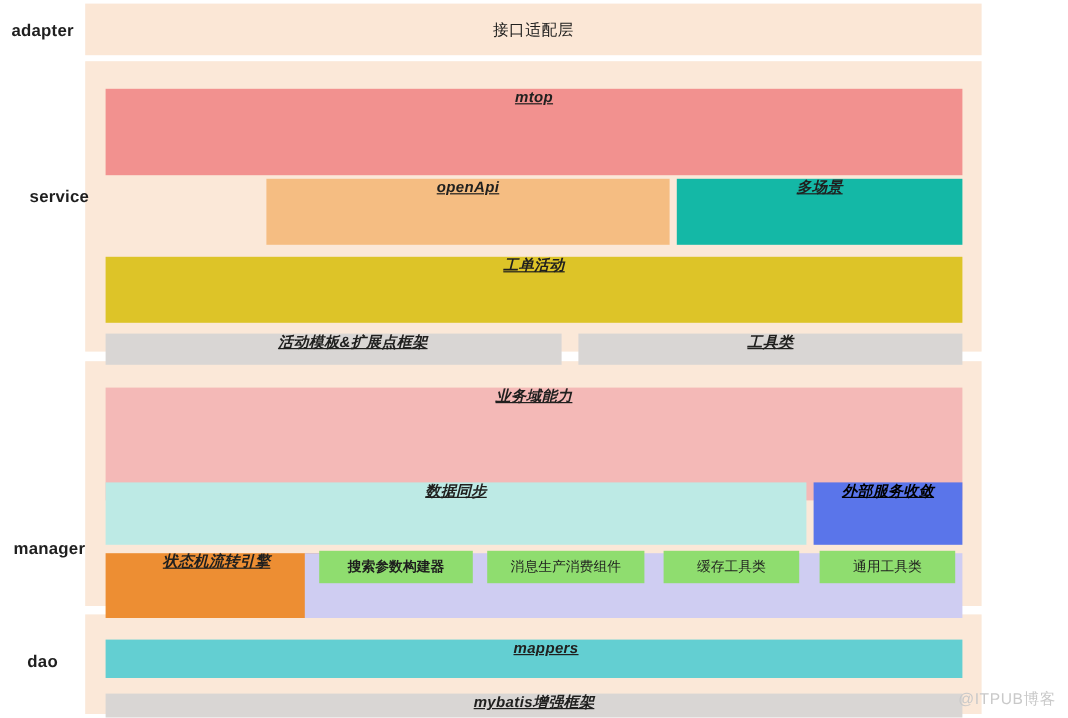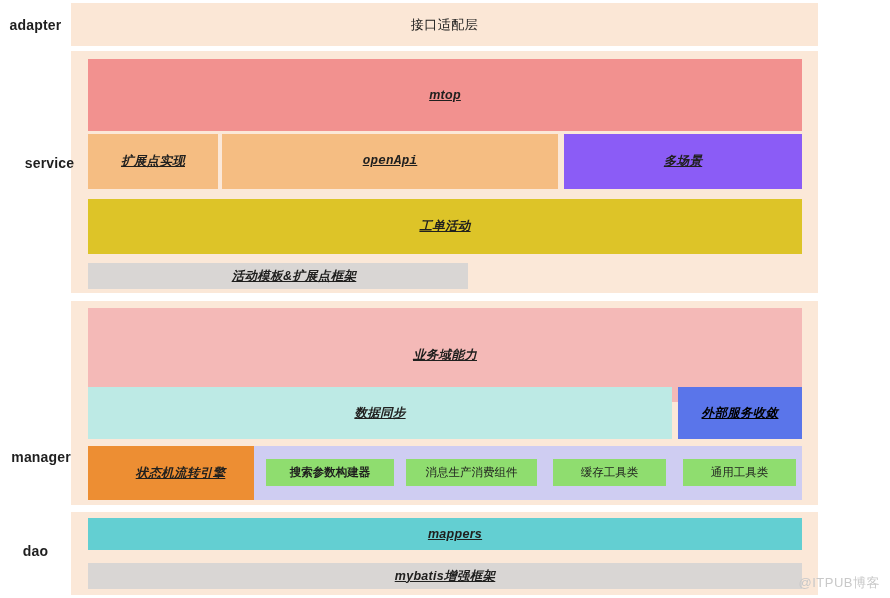--- a/index.html
+++ b/index.html
@@ -45,23 +45,23 @@
   .band.adapter  { top: 3px;   height: 43px;  background:#fbe7d6; }
   .band.service  { top: 51px;  height: 242px; }
   .band.manager  { top: 301px; height: 204px; }
   .band.dao      { top: 512px; height: 83px;  }
 
   
   .box {
     position: absolute;
     box-sizing: border-box;
     display: flex;
-    align-items: center;
     justify-content: center;
     text-align: center;
+    margin-top: 15px;
   }
   .box .cap {
     font-size: 12.5px;
     color: #20201f;
     font-style: italic;
     font-weight: bold;
     text-decoration: underline;
     letter-spacing: .3px;
     line-height: 1.2;
   }
@@ -77,22 +77,22 @@
     align-items: center;
     justify-content: center;
     font-size: 13px;
     color: #20201f;
     letter-spacing: .5px;
   }
 
   
   .mtop        { left: 88px; top: 59px;  width: 714px; height: 72px; background:#f2918f; }
   .extension   { left: 88px; top: 134px; width: 130px; height: 55px; background:#f5bd82; }
-  .openapi     { left: 222px;top: 134px; width: 336px; height: 55px; background:#f5bd82;font-family:Liberation Mono, monospace; }
-  .multiscene  { left: 564px;top: 134px; width: 238px; height: 55px; background:#8b5cf6; }
+  .openapi     { left: 222px;top: 134px; width: 336px; height: 55px; background:#f5bd82; }
+  .multiscene  { left: 564px;top: 134px; width: 238px; height: 55px; background:#14b8a6; }
   .workorder   { left: 88px; top: 199px; width: 714px; height: 55px; background:#ddc428; }
   .tplframe    { left: 88px; top: 263px; width: 380px; height: 26px; background:#d9d6d4;padding-left:32px; }
   .toolcls     { left: 482px;top: 263px; width: 320px; height: 26px; background:#d9d6d4; }
 
   
   .bizdomain   { left: 88px; top: 308px; width: 714px; height: 94px; background:#f4b9b7; }
   .datasync    { left: 88px; top: 387px; width: 584px; height: 52px; background:#bdeae5; }
   .extsvc      { left: 678px;top: 387px; width: 124px; height: 52px; background:#5a75ea; }
   .extsvc .cap { color:#000000; }
   .fsm         { left: 88px; top: 446px; width: 185px; height: 54px; background:#ed8e33; }
@@ -146,35 +146,35 @@
   <div class="layer-label" style="top:17px;">adapter</div>
   <div class="layer-label" style="top:155px;margin-left:14px;">service</div>
   <div class="layer-label" style="top:449px;text-align:right;">manager</div>
   <div class="layer-label" style="top:543px;">dao</div>
 
   <div class="adapter-cap">接口适配层</div>
 
   <div class="box mtop">
     <span class="cap">mtop</span>
   </div>
-  <div class="box extension">
-    <span class="cap">扩展点实现</span>
-  </div>
   <div class="box openapi">
     <span class="cap">openApi</span>
   </div>
   <div class="box multiscene">
     <span class="cap">多场景</span>
   </div>
   <div class="box workorder">
     <span class="cap">工单活动</span>
   </div>
   <div class="box tplframe">
     <span class="cap">活动模板&amp;扩展点框架</span>
   </div>
+  <div class="box toolcls">
+    <span class="cap">工具类</span>
+  </div>
 
   <div class="box bizdomain">
     <span class="cap">业务域能力</span>
   </div>
   <div class="box datasync">
     <span class="cap">数据同步</span>
   </div>
   <div class="box extsvc">
     <span class="cap">外部服务收敛</span>
   </div>

